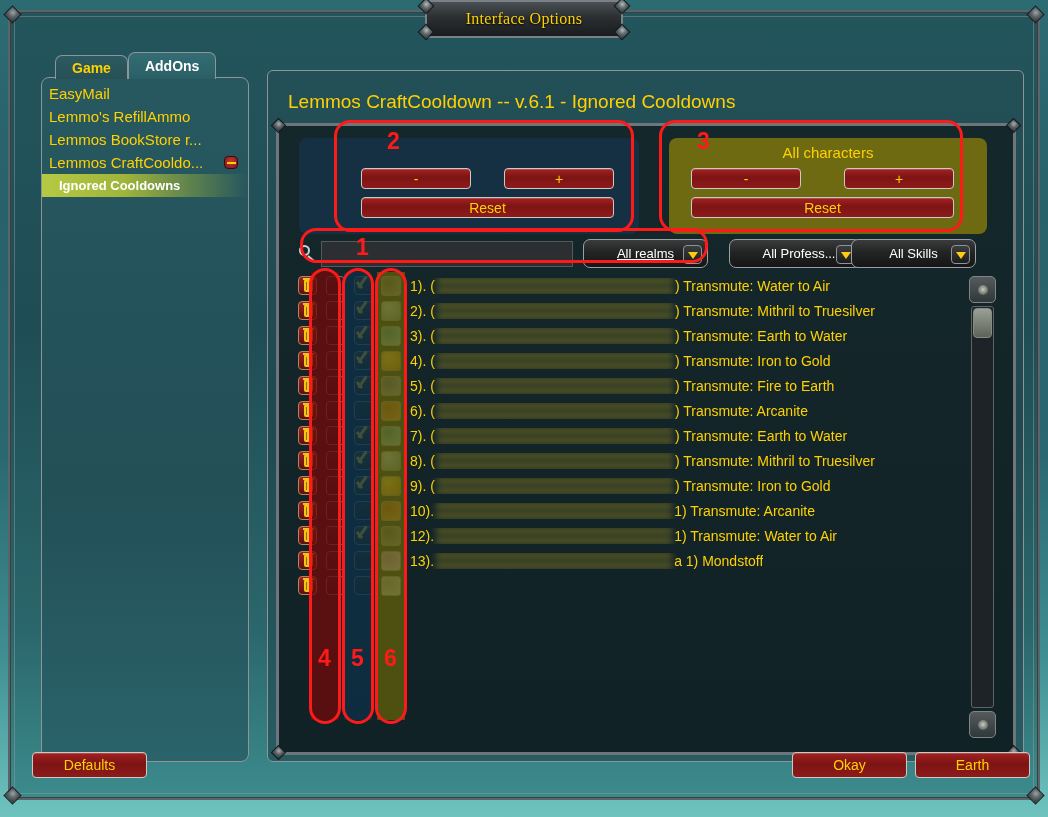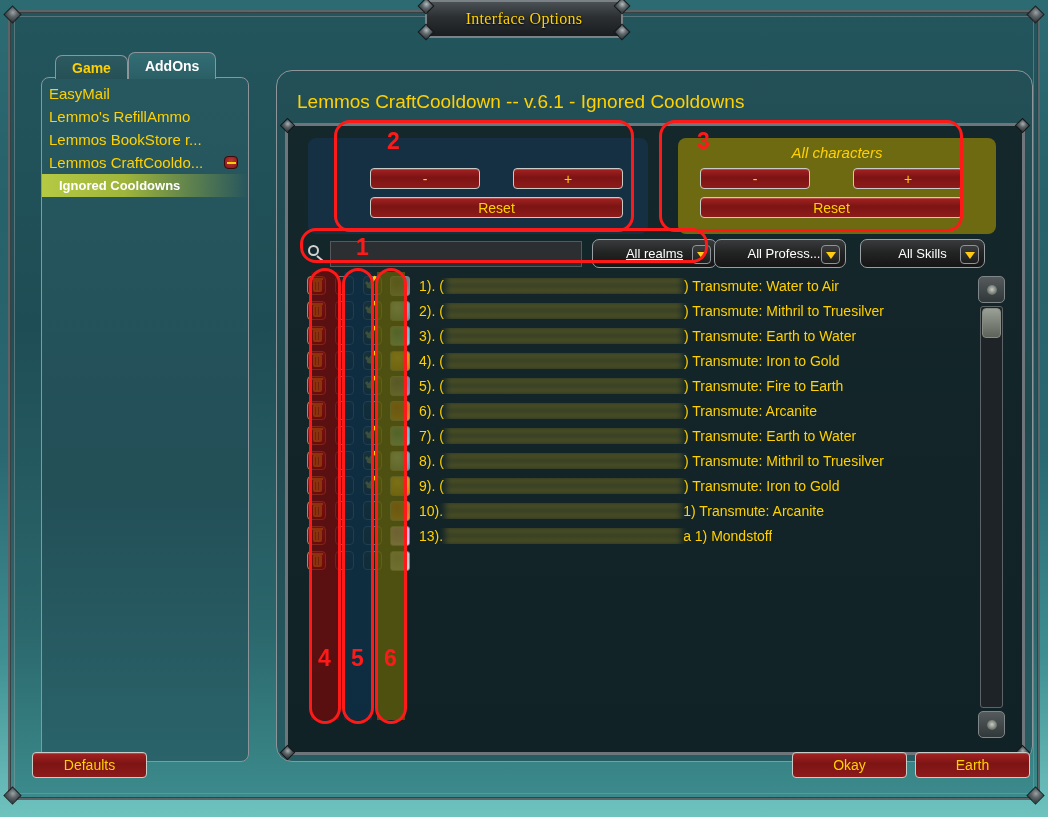--- a/index.html
+++ b/index.html
@@ -89,23 +89,22 @@
     border:1px solid #3c0b0b; border-radius:4px;
   }
   .collapse-btn i {
     position:absolute; left:2px; top:5px; width:9px; height:2px; background:#ffd100;
   }
 
   
   #panel {
     position:absolute; left:257px; top:58px; width:757px; height:692px;
     background:linear-gradient(180deg,#234f57 0%,#20494f 50%,#275c63 100%);
-    border:1px solid #8d949a; border-radius:16px;
+    border:1px solid #8d949a; border-radius:6px;
     z-index:8;
-    margin-left:9px;
   }
   #panel-title {
     position:absolute; left:20px; top:20px;
     color:#ffd100; font-size:19px; white-space:nowrap;
   }
 
   
   #inner {
     position:absolute; left:8px; top:52px; width:740px; height:632px;
     border:3px solid #6f767b; border-radius:3px;
@@ -128,21 +127,21 @@
   
   .group {
     position:absolute; top:12px; height:96px;
     border-radius:8px;
   }
   #group-char   { left:20px; width:340px; background:#163043; }
   #group-allchr { left:390px; width:318px; background:#6e6a12; }
 
   .group-title{
     position:absolute; top:6px; left:0; width:100%; text-align:center;
-    color:#ffd100; font-size:15px;font-style:italic;
+    color:#ffd100; font-size:15px;
   }
   .group-title.blurred{
     filter: blur(4px); color:#d8d16a; opacity:.75;
   }
   .gbtn {
     position:absolute;
     background:linear-gradient(180deg,#a32121 0%,#7d1414 45%,#8e1b1b 100%);
     border:1px solid #c9cbc7; border-radius:4px;
     color:#ffd100; font-size:14px;
     display:flex;align-items:center;justify-content:center;
@@ -173,21 +172,21 @@
     font-family:"Liberation Sans",sans-serif;
   }
   .dd {
     position:absolute; top:0px; height:29px;
     background:linear-gradient(180deg,#3a3b3c 0%,#232424 45%,#151515 100%);
     border:1px solid #9aa0a4; border-radius:7px;
     display:flex; align-items:center; justify-content:center;
     color:#ffffff; font-size:13px;
   }
   #dd-realms{ left:290px; width:125px;text-decoration:underline; }
-  #dd-prof  { left:412px; width:132px;padding-left:8px; }
+  #dd-prof  { left:436px; width:132px;padding-left:8px; }
   #dd-skills{ left:558px; width:125px; }
   .dd .arrowbox{
     position:absolute; right:5px; top:5px; width:19px;height:19px;
     background:linear-gradient(180deg,#3c3d3e,#1c1d1d);
     border:1px solid #8e9499; border-radius:4px;
   }
   .dd .arrowbox::after{
     content:""; position:absolute; left:4px; top:6px;
     border-left:5px solid transparent; border-right:5px solid transparent;
     border-top:7px solid #ffcc11;
@@ -598,20 +597,41 @@
             <div class="row">
               <div class="cell-wrap">
                 <div class="cellbox del">
                   <span class="can"></span>
                 </div>
               </div>
               <div class="cell-wrap">
                 <div class="cellbox"></div>
               </div>
               <div class="cell-wrap">
+                <div class="cellbox chk-on" style="background: linear-gradient(rgb(58, 58, 18), rgb(36, 36, 11));">
+                  <span class="tick"></span>
+                </div>
+              </div>
+              <div class="itemicon" style="background: radial-gradient(circle at 35% 30%, rgb(74, 81, 88) 0%, rgb(140, 151, 163) 100%);"></div>
+              <div class="rowtext">
+                <span class="rnum">12).</span>
+                <span class="blurtxt"></span>
+                <span class="rtail">1) Transmute: Water to Air</span>
+              </div>
+            </div>
+            <div class="row">
+              <div class="cell-wrap">
+                <div class="cellbox del">
+                  <span class="can"></span>
+                </div>
+              </div>
+              <div class="cell-wrap">
+                <div class="cellbox"></div>
+              </div>
+              <div class="cell-wrap">
                 <div class="cellbox" style="background: linear-gradient(rgb(44, 44, 16), rgb(27, 27, 8));"></div>
               </div>
               <div class="itemicon" style="background: radial-gradient(circle at 35% 30%, rgb(196, 122, 224) 0%, rgb(239, 215, 247) 100%);"></div>
               <div class="rowtext">
                 <span class="rnum">13).</span>
                 <span class="blurtxt"></span>
                 <span class="rtail">a 1) Mondstoff</span>
               </div>
             </div>
             <div class="row">

